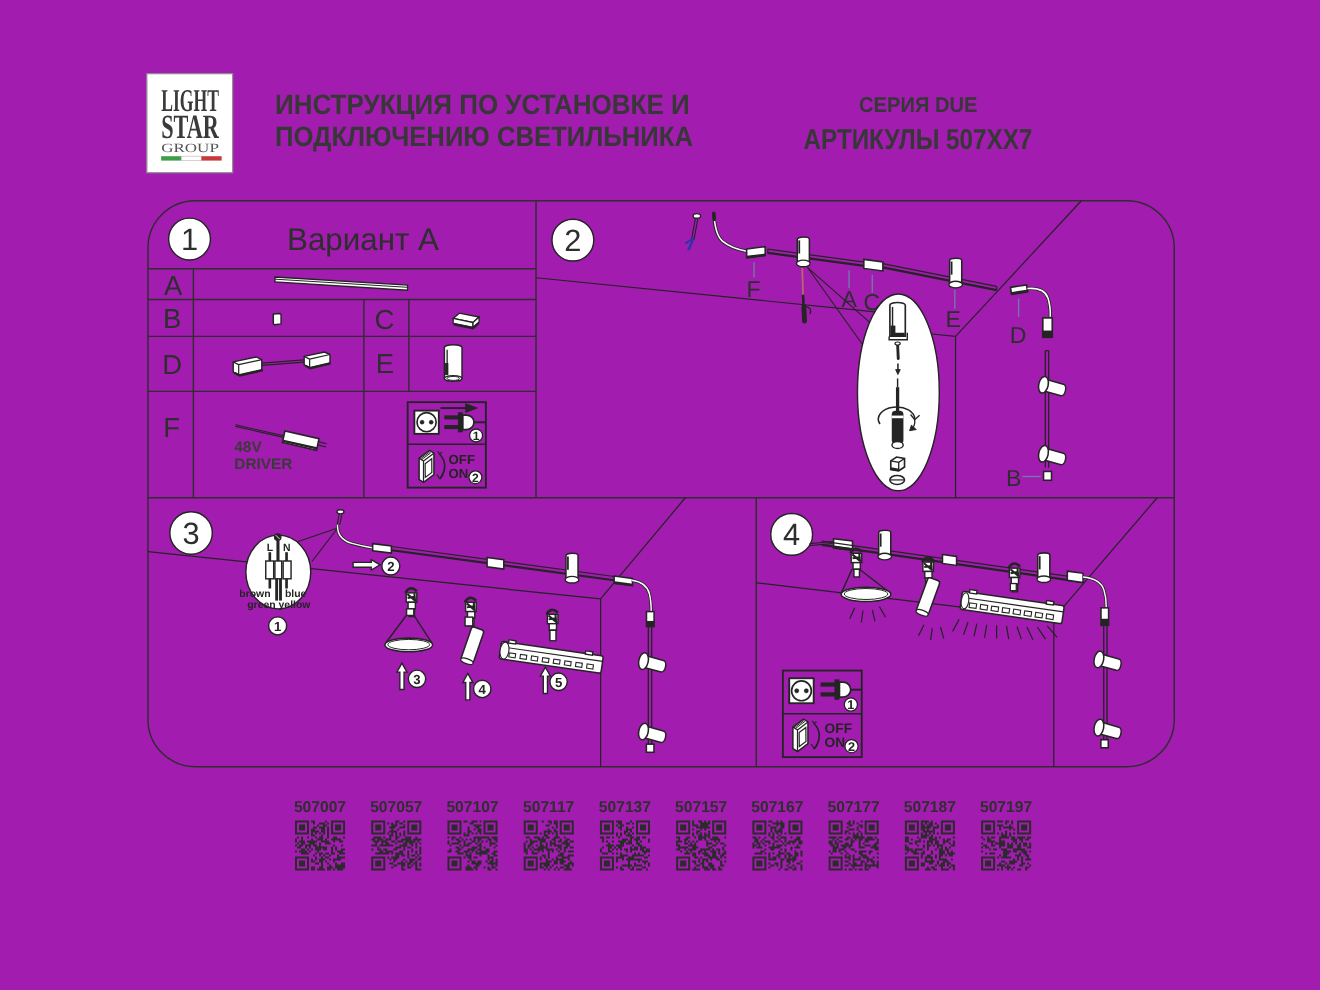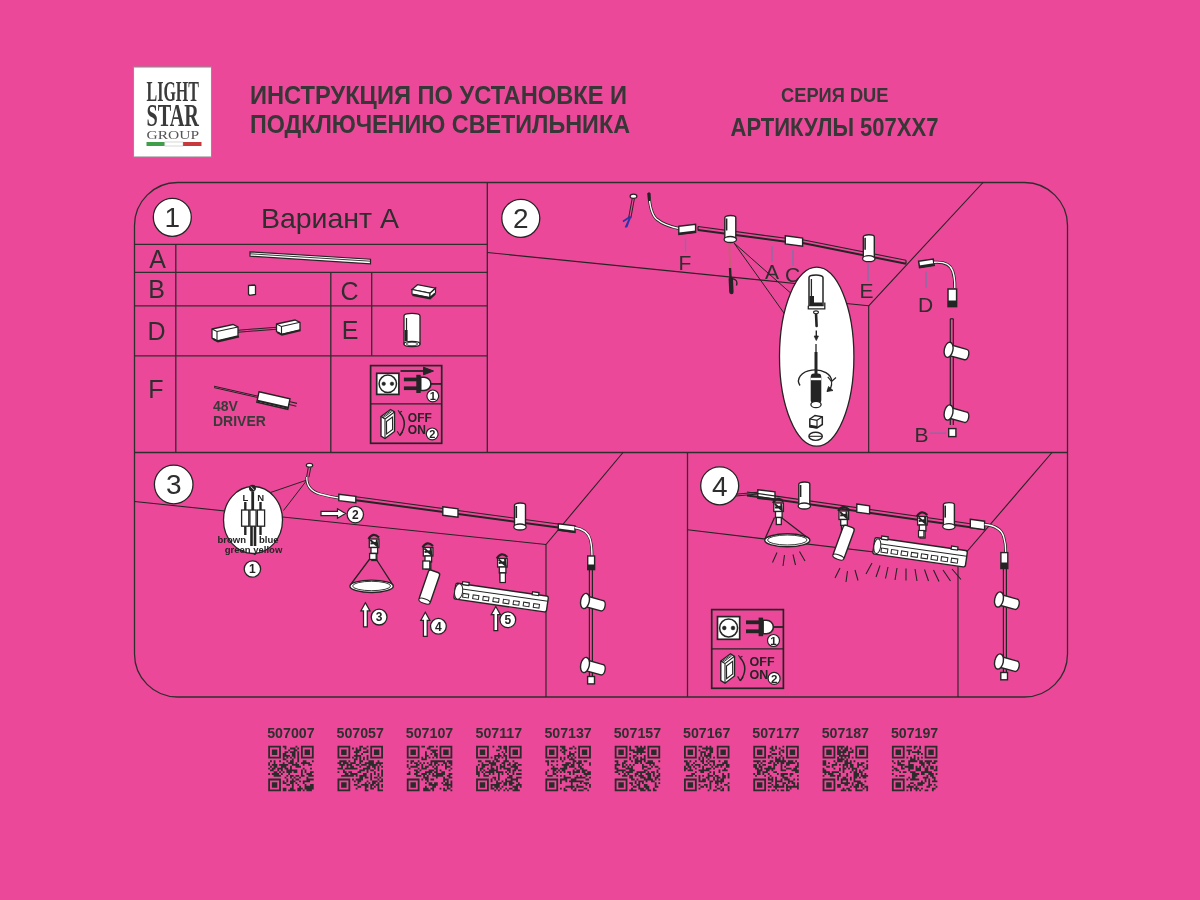--- a/index.html
+++ b/index.html
@@ -1,14 +1,14 @@
 <!DOCTYPE html>
 <html><head><meta charset="utf-8"><style>
 html,body{margin:0;padding:0;background:#ffffff;}
-#page{position:relative;width:1200px;height:900px;background:#ec4899;overflow:hidden;}
+#page{position:relative;width:1200px;height:900px;background:#a21caf;overflow:hidden;}
 </style></head><body>
 <div id="page">
 <svg width="1200" height="900" viewBox="0 0 1200 900">
 <defs>
 <g id="slight">
  <path d="M0,-5.4 L17.6,-4.2 A3.1,5.3 0 0 1 17.6,6.4 L0,5.4" fill="white" stroke="#242424" stroke-width="1.4"></path>
  <ellipse cx="0" cy="0" rx="4.3" ry="7.7" fill="white" stroke="#242424" stroke-width="1.4"></ellipse>
 </g>
 <g id="mount">
  <path d="M0,2 A5.5,2 0 0 1 11,2 L11,23 L0,23 Z" fill="white" stroke="#242424" stroke-width="1.4"></path>

